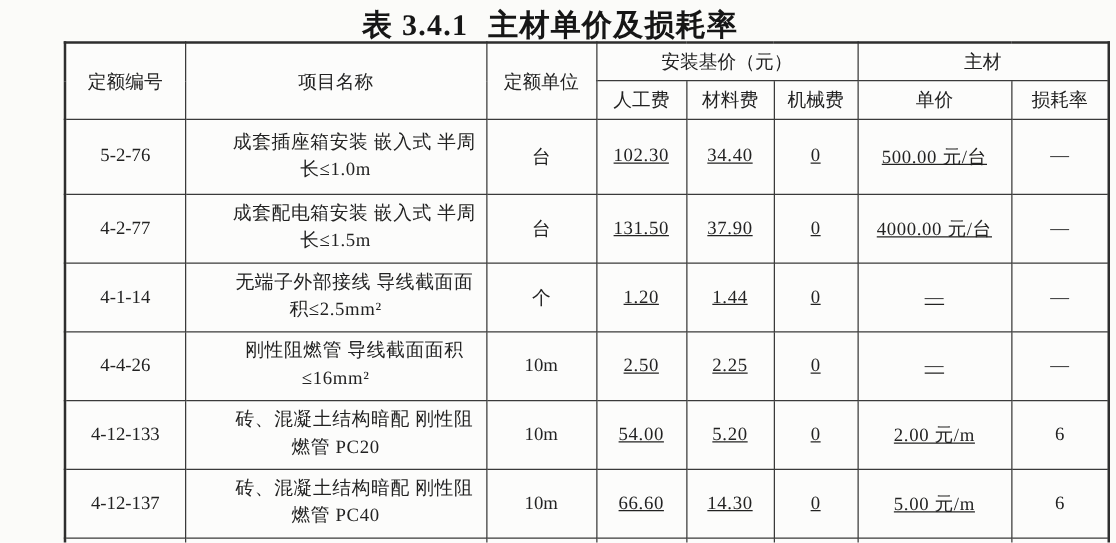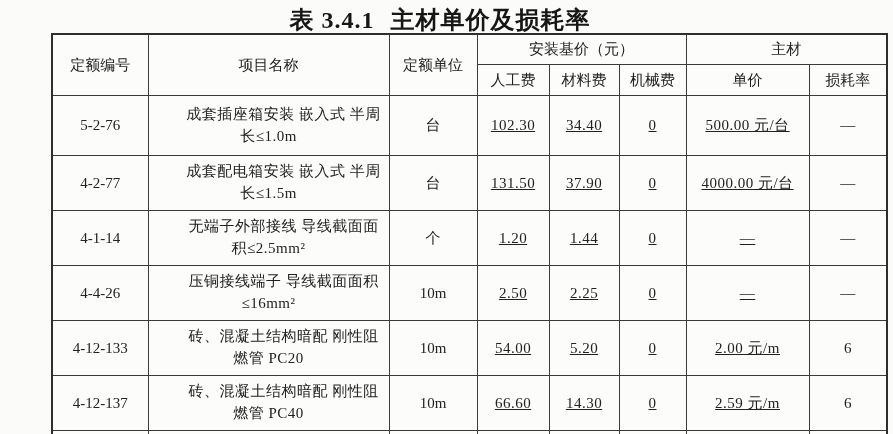--- a/index.html
+++ b/index.html
@@ -133,21 +133,21 @@
         <td>个</td>
         <td class="num">1.20</td>
         <td class="num">1.44</td>
         <td class="num">0</td>
         <td class="num vfaint">—</td>
         <td>—</td>
       </tr>
       <tr class="r-std">
         <td>4-4-26</td>
         <td class="name-cell">
-            <div class="name-par">压铜接线端子 导线截面面积≤16mm²</div>
+            <div class="name-par">刚性阻燃管 导线截面面积≤16mm²</div>
           </td>
         <td>10m</td>
         <td class="num">2.50</td>
         <td class="num">2.25</td>
         <td class="num">0</td>
         <td class="num faint">—</td>
         <td>—</td>
       </tr>
       <tr class="r-std">
         <td>4-12-133</td>
@@ -163,21 +163,21 @@
       </tr>
       <tr class="r-std">
         <td>4-12-137</td>
         <td class="name-cell">
             <div class="name-par">砖、混凝土结构暗配 刚性阻燃管 PC40</div>
           </td>
         <td>10m</td>
         <td class="num">66.60</td>
         <td class="num">14.30</td>
         <td class="num">0</td>
-        <td class="num">2.59 元/m</td>
+        <td class="num">5.00 元/m</td>
         <td>6</td>
       </tr>
       <tr class="r-cut">
         <td></td>
         <td></td>
         <td></td>
         <td></td>
         <td></td>
         <td></td>
         <td></td>

